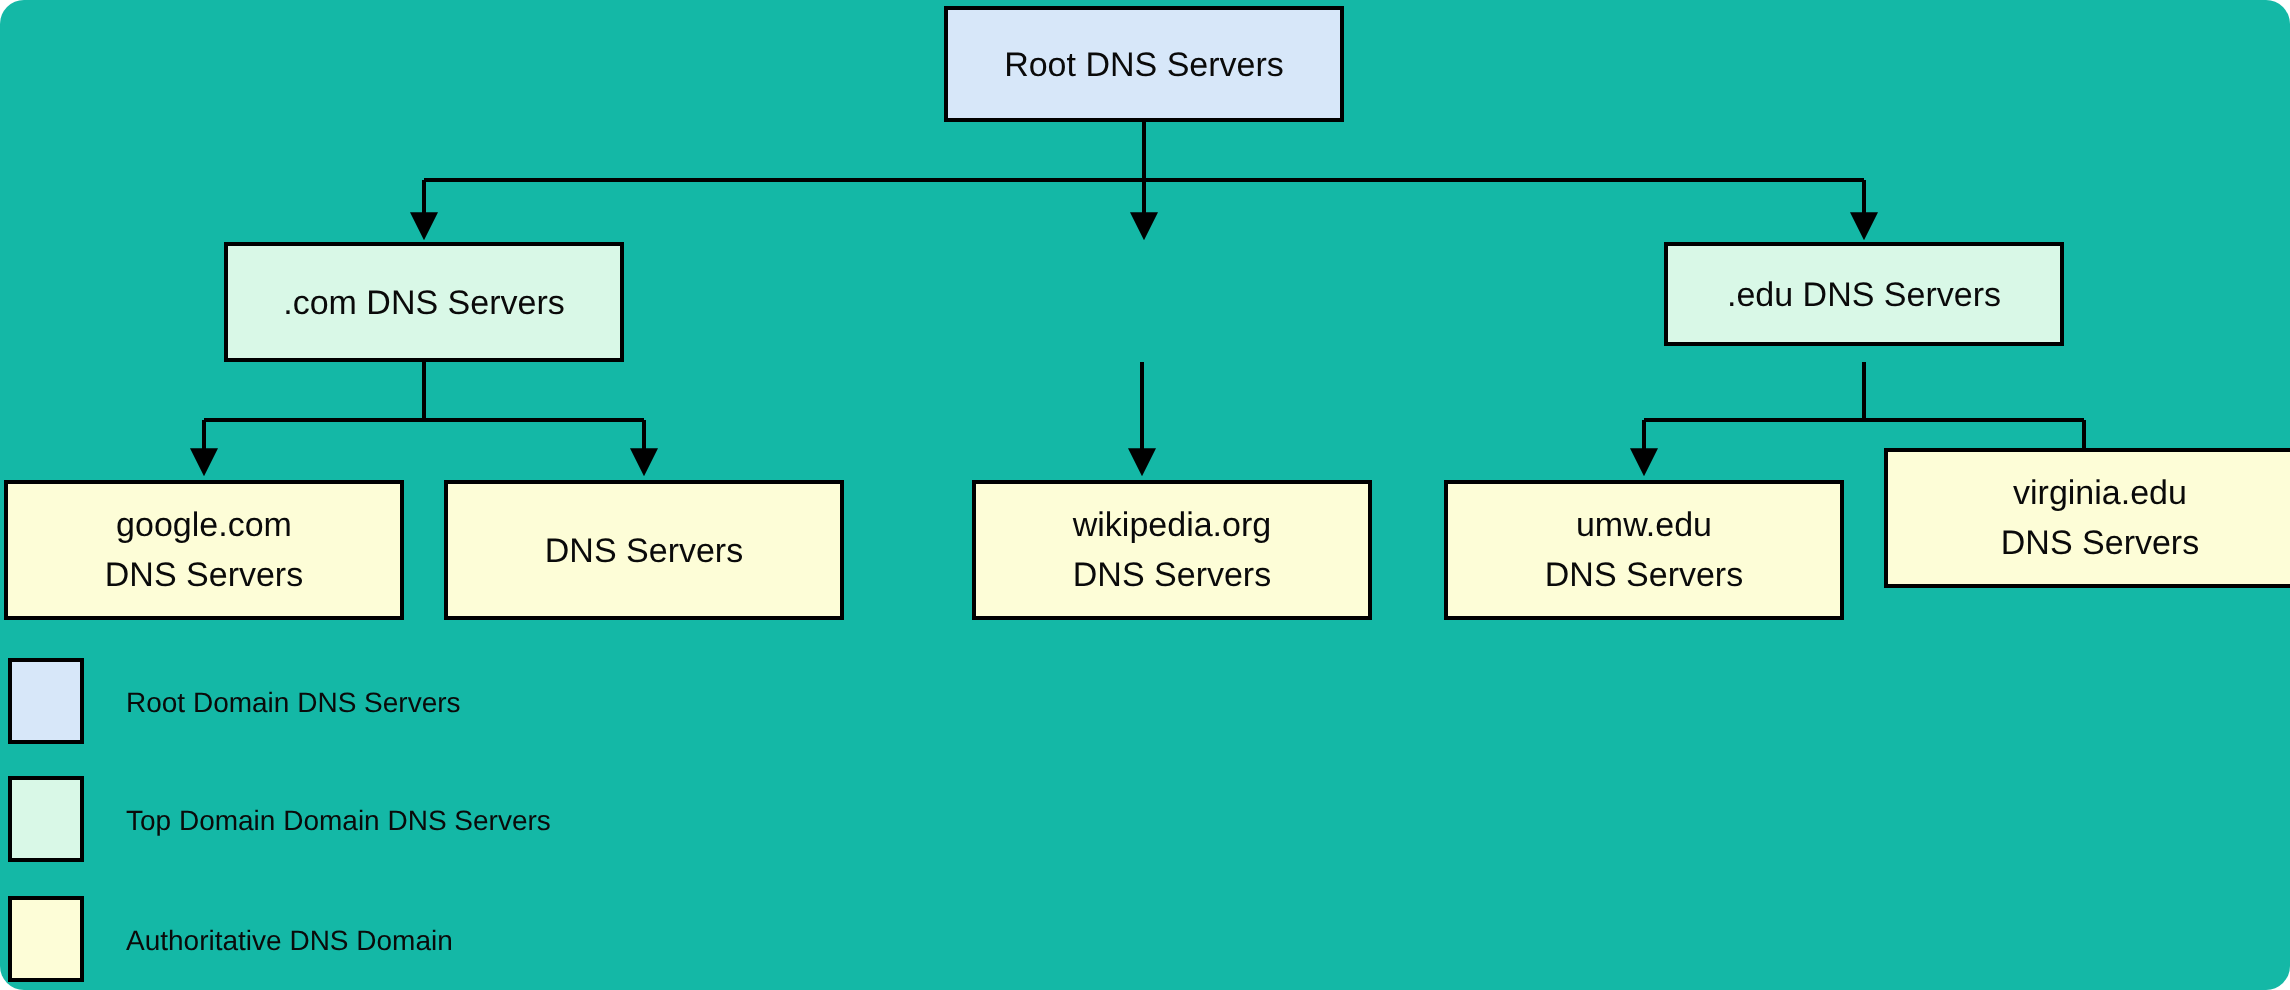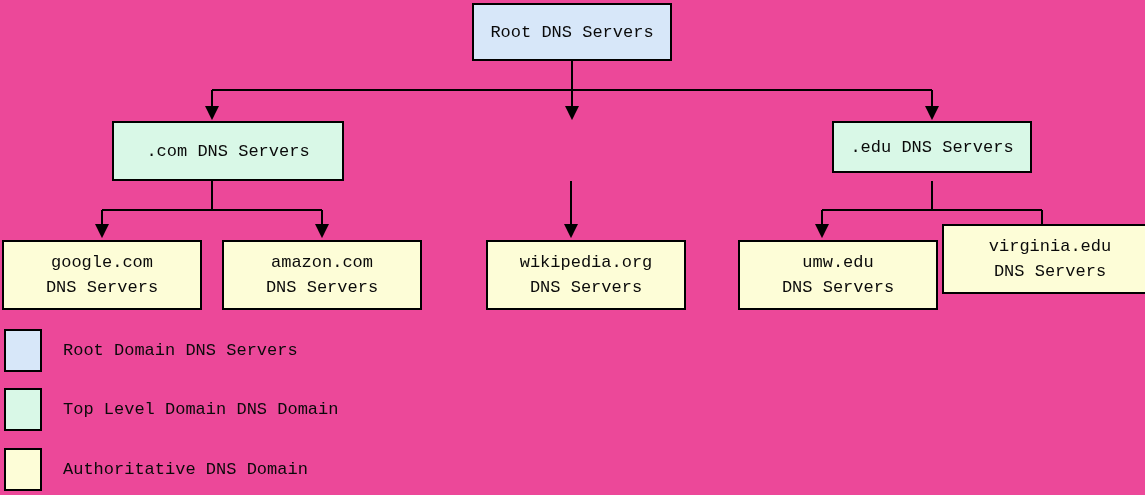--- a/index.html
+++ b/index.html
@@ -1,23 +1,24 @@
 <!DOCTYPE html>
 <html><head>
 <meta charset="utf-8">
 <style>
   html, body { margin: 0; padding: 0; background: #ffffff; }
   .stage {
     position: relative;
     width: 1145px;
     height: 495px;
-    background: #ec4899;
-    font-family: Liberation Mono, monospace;
+    background: #14b8a6;
+    font-family: Liberation Sans, sans-serif;
     color: #0a0a0a;
     overflow: hidden;
+    border-radius: 12px;
   }
   .connectors {
     position: absolute;
     left: 0; top: 0;
     width: 1145px; height: 495px;
     pointer-events: none;
   }
   .node {
     position: absolute;
     box-sizing: border-box;
@@ -50,21 +51,21 @@
   .swatch {
     display: inline-block;
     box-sizing: border-box;
     width: 38px;
     height: 43px;
     border: 2px solid #000000;
     flex: 0 0 auto;
   }
   .legend-label {
     margin-left: 21px;
-    font-size: 17px;
+    font-size: 14px;
     white-space: nowrap;
   }
 </style>
 </head>
 <body>
 
 <div class="stage">
 
   <svg class="connectors" width="1145" height="495" viewBox="0 0 1145 495" xmlns="http://www.w3.org/2000/svg">
     <defs>
@@ -88,56 +89,55 @@
       <path d="M932,181 V210 M822,210 H1042"></path>
       <path d="M822,210 V236" marker-end="url(#arrow)"></path>
       <path d="M1042,210 V236" marker-end="url(#arrow)"></path>
     </g>
   </svg>
 
   <div class="node" style="left: 472px; top: 3px; width: 200px; height: 58px; background-color: rgb(215, 231, 249);">
     <span>Root DNS Servers</span>
   </div>
 
-  <div class="node" style="left: 112px; top: 121px; width: 232px; height: 60px; background-color: rgb(217, 248, 231);">
+  <div class="node" style="left: 112px; top: 121px; width: 200px; height: 60px; background-color: rgb(217, 248, 231);">
     <span>.com DNS Servers</span>
   </div>
   <div class="node" style="left: 832px; top: 121px; width: 200px; height: 52px; background-color: rgb(217, 248, 231);">
     <span>.edu DNS Servers</span>
   </div>
 
   <div class="node" style="left: 2px; top: 240px; width: 200px; height: 70px; background-color: rgb(253, 253, 215); align-items: center;">
     <span>google.com</span>
     <span>DNS Servers</span>
   </div>
   <div class="node" style="left: 222px; top: 240px; width: 200px; height: 70px; background-color: rgb(253, 253, 215);">
-    <span>amazon.com</span>
     <span>DNS Servers</span>
   </div>
   <div class="node" style="left: 486px; top: 240px; width: 200px; height: 70px; background-color: rgb(253, 253, 215);">
     <span>wikipedia.org</span>
     <span>DNS Servers</span>
   </div>
-  <div class="node" style="left: 722px; top: 240px; width: 200px; height: 70px; background-color: rgb(253, 253, 215); margin-left: 16px;">
+  <div class="node" style="left: 722px; top: 240px; width: 200px; height: 70px; background-color: rgb(253, 253, 215);">
     <span>umw.edu</span>
     <span>DNS Servers</span>
   </div>
   <div class="node" style="left: 942px; top: 224px; width: 216px; height: 70px; background-color: rgb(253, 253, 215);">
     <span>virginia.edu</span>
     <span>DNS Servers</span>
   </div>
 
   <div class="legend">
     <div class="legend-row r0">
       <span class="swatch" style="background-color: rgb(215, 231, 249);"></span>
       <span class="legend-label">Root Domain DNS Servers</span>
     </div>
     <div class="legend-row r1">
       <span class="swatch" style="background-color: rgb(217, 248, 231);"></span>
-      <span class="legend-label">Top Level Domain DNS Domain</span>
+      <span class="legend-label">Top Domain Domain DNS Servers</span>
     </div>
     <div class="legend-row r2">
       <span class="swatch" style="background-color: rgb(253, 253, 215);"></span>
       <span class="legend-label">Authoritative DNS Domain</span>
     </div>
   </div>
 
 </div>
 
 </body></html>

